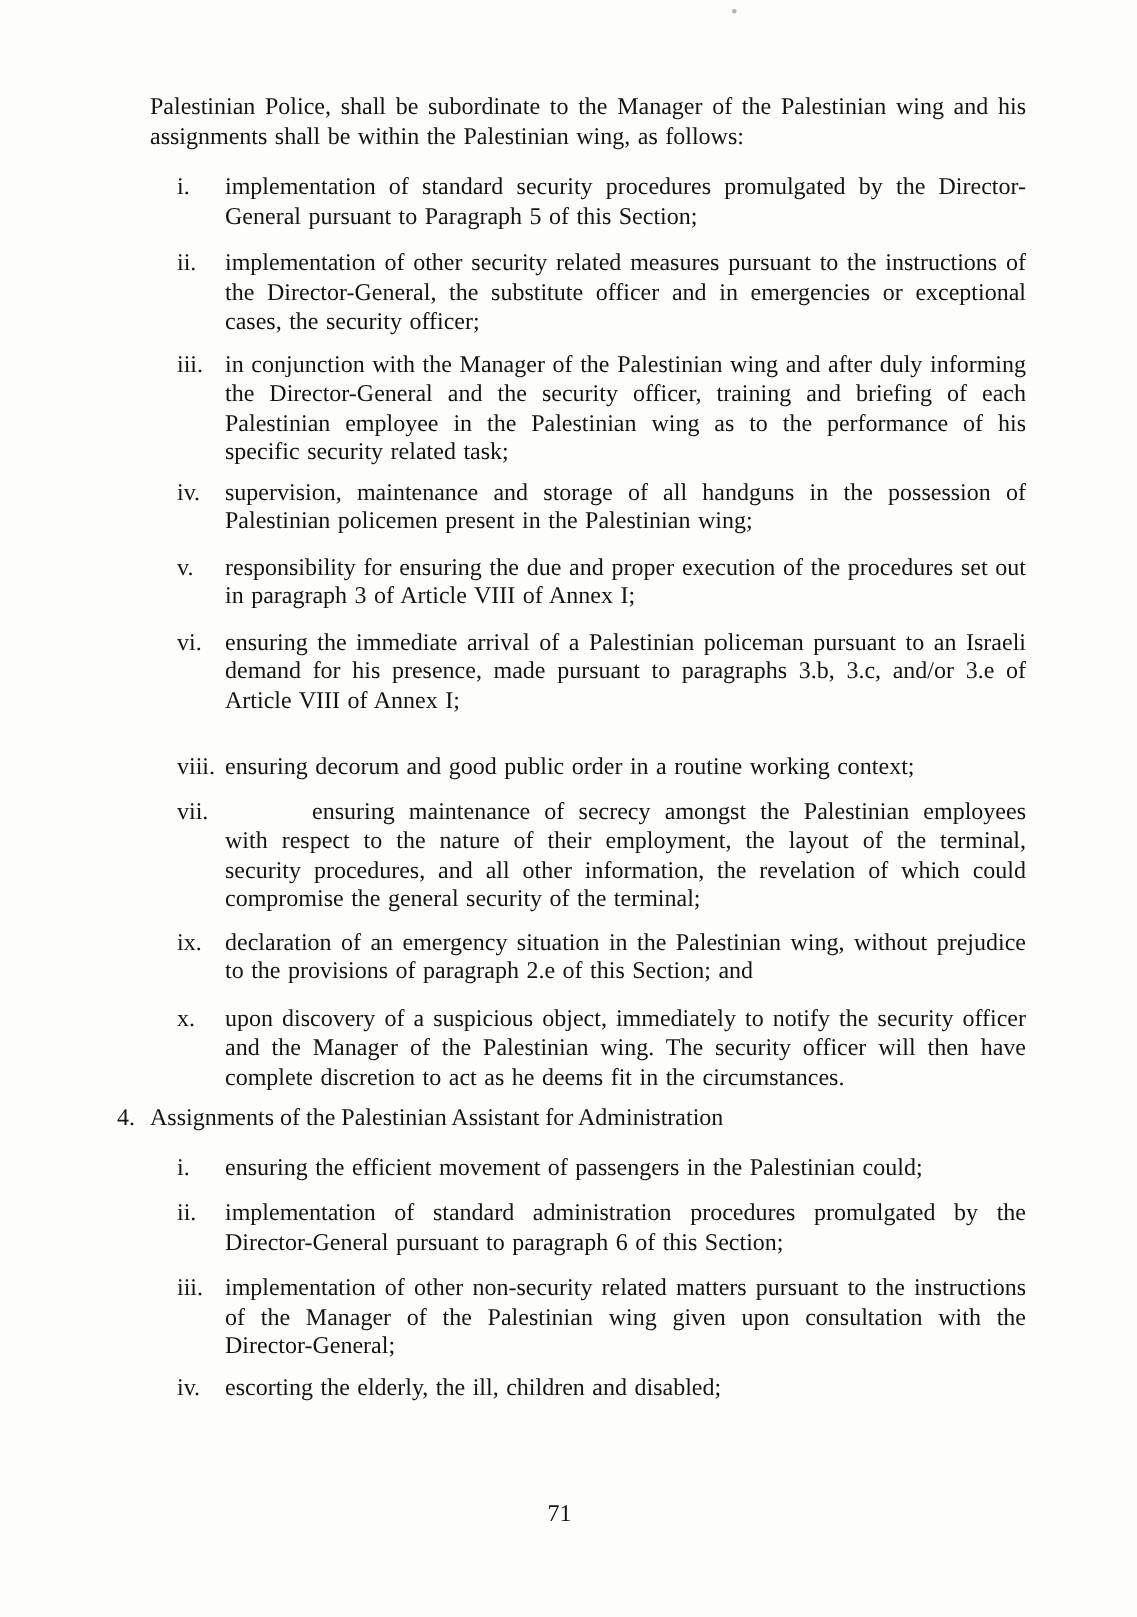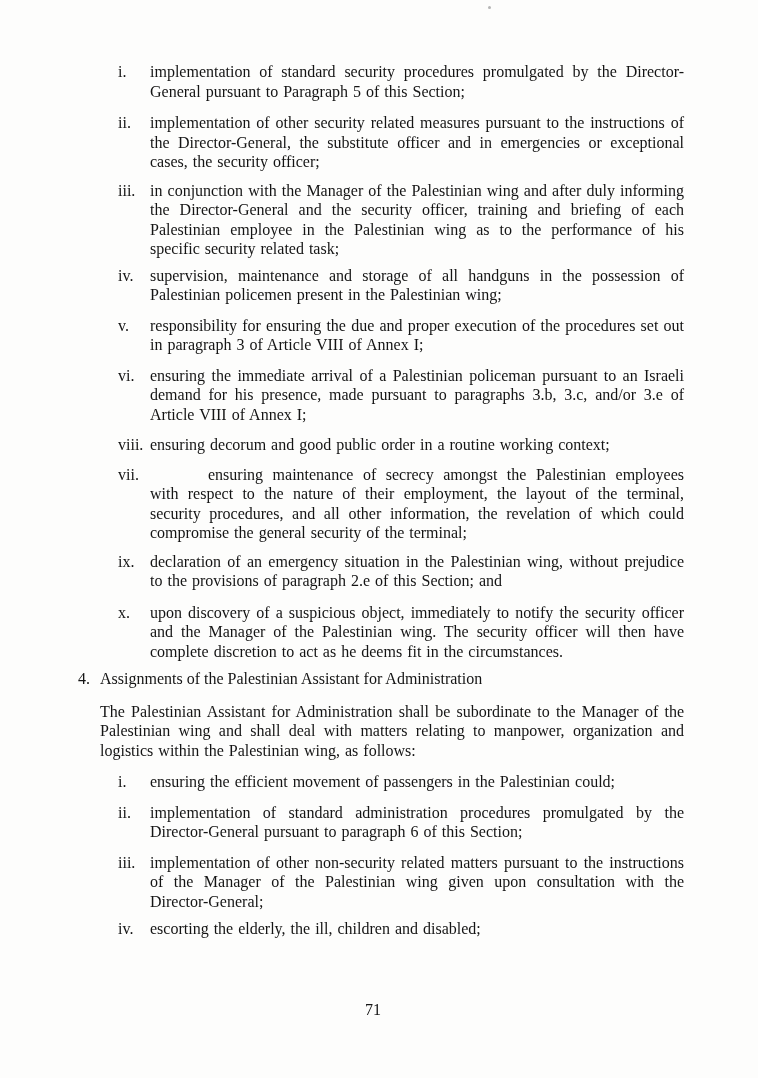--- a/index.html
+++ b/index.html
@@ -71,20 +71,21 @@
   }
 </style>
 </head>
 <body>
 
 <div class="page">
   <div class="scan-dot"></div>
 
   <div class="content">
 
+    <p class="para" style="margin:0 0 14px 0;">Palestinian  Police, shall be subordinate to the Manager of the Palestinian wing and his assignments shall be within the Palestinian wing, as follows:</p>
 
     <div class="list-item" style="margin-bottom:12px;">
       <span class="li-num">i.</span>
       <span class="li-body">implementation of standard security procedures promulgated by the Director-General pursuant to Paragraph 5 of this Section;</span>
     </div>
 
     <div class="list-item" style="margin-bottom:9px;">
       <span class="li-num">ii.</span>
       <span class="li-body">implementation of other security related measures pursuant to the instructions of the Director-General, the substitute officer and in emergencies or exceptional cases, the security officer;</span>
     </div>
@@ -97,21 +98,21 @@
     <div class="list-item" style="margin-bottom:11px;">
       <span class="li-num">iv.</span>
       <span class="li-body">supervision, maintenance and storage of all handguns in the possession of Palestinian policemen present in the Palestinian wing;</span>
     </div>
 
     <div class="list-item" style="margin-bottom:11px;">
       <span class="li-num">v.</span>
       <span class="li-body">responsibility for ensuring the due and proper execution of the procedures set out in paragraph 3 of Article VIII of Annex I;</span>
     </div>
 
-    <div class="list-item" style="margin-bottom:11px;">
+    <div class="list-item" style="margin-bottom:25px;">
       <span class="li-num">vi.</span>
       <span class="li-body">ensuring the immediate arrival of a Palestinian policeman pursuant to an Israeli demand for his presence, made pursuant to paragraphs 3.b, 3.c, and/or 3.e of Article VIII of Annex I;</span>
     </div>
 
     <div class="list-item" style="margin-bottom:10px;">
       <span class="li-num">viii.</span>
       <span class="li-body">ensuring decorum and good public order in a routine working context;</span>
     </div>
 
     <div class="list-item" style="margin-bottom:9px;">
@@ -127,21 +128,20 @@
     <div class="list-item" style="margin-bottom:8px;">
       <span class="li-num">x.</span>
       <span class="li-body">upon discovery of a suspicious object, immediately to notify the security officer and the Manager of the Palestinian wing. The security officer will then have complete discretion to act as he deems fit in the circumstances.</span>
     </div>
 
     <div class="section-heading" style="margin-bottom:13px;">
       <span class="sec-num">4.</span>
       <span class="sec-title">Assignments of the Palestinian Assistant for Administration</span>
     </div>
 
-    <p class="para" style="margin:0 0 12px 0;">The Palestinian Assistant for Administration shall be subordinate to the Manager of the Palestinian wing and shall deal with matters relating to manpower, organization and logistics within the Palestinian wing, as follows:</p>
 
     <div class="list-item" style="margin-bottom:11px;">
       <span class="li-num">i.</span>
       <span class="li-body">ensuring the efficient movement of passengers in the Palestinian could;</span>
     </div>
 
     <div class="list-item" style="margin-bottom:11px;">
       <span class="li-num">ii.</span>
       <span class="li-body">implementation of standard administration procedures promulgated by the Director-General pursuant to paragraph 6 of this Section;</span>
     </div>

